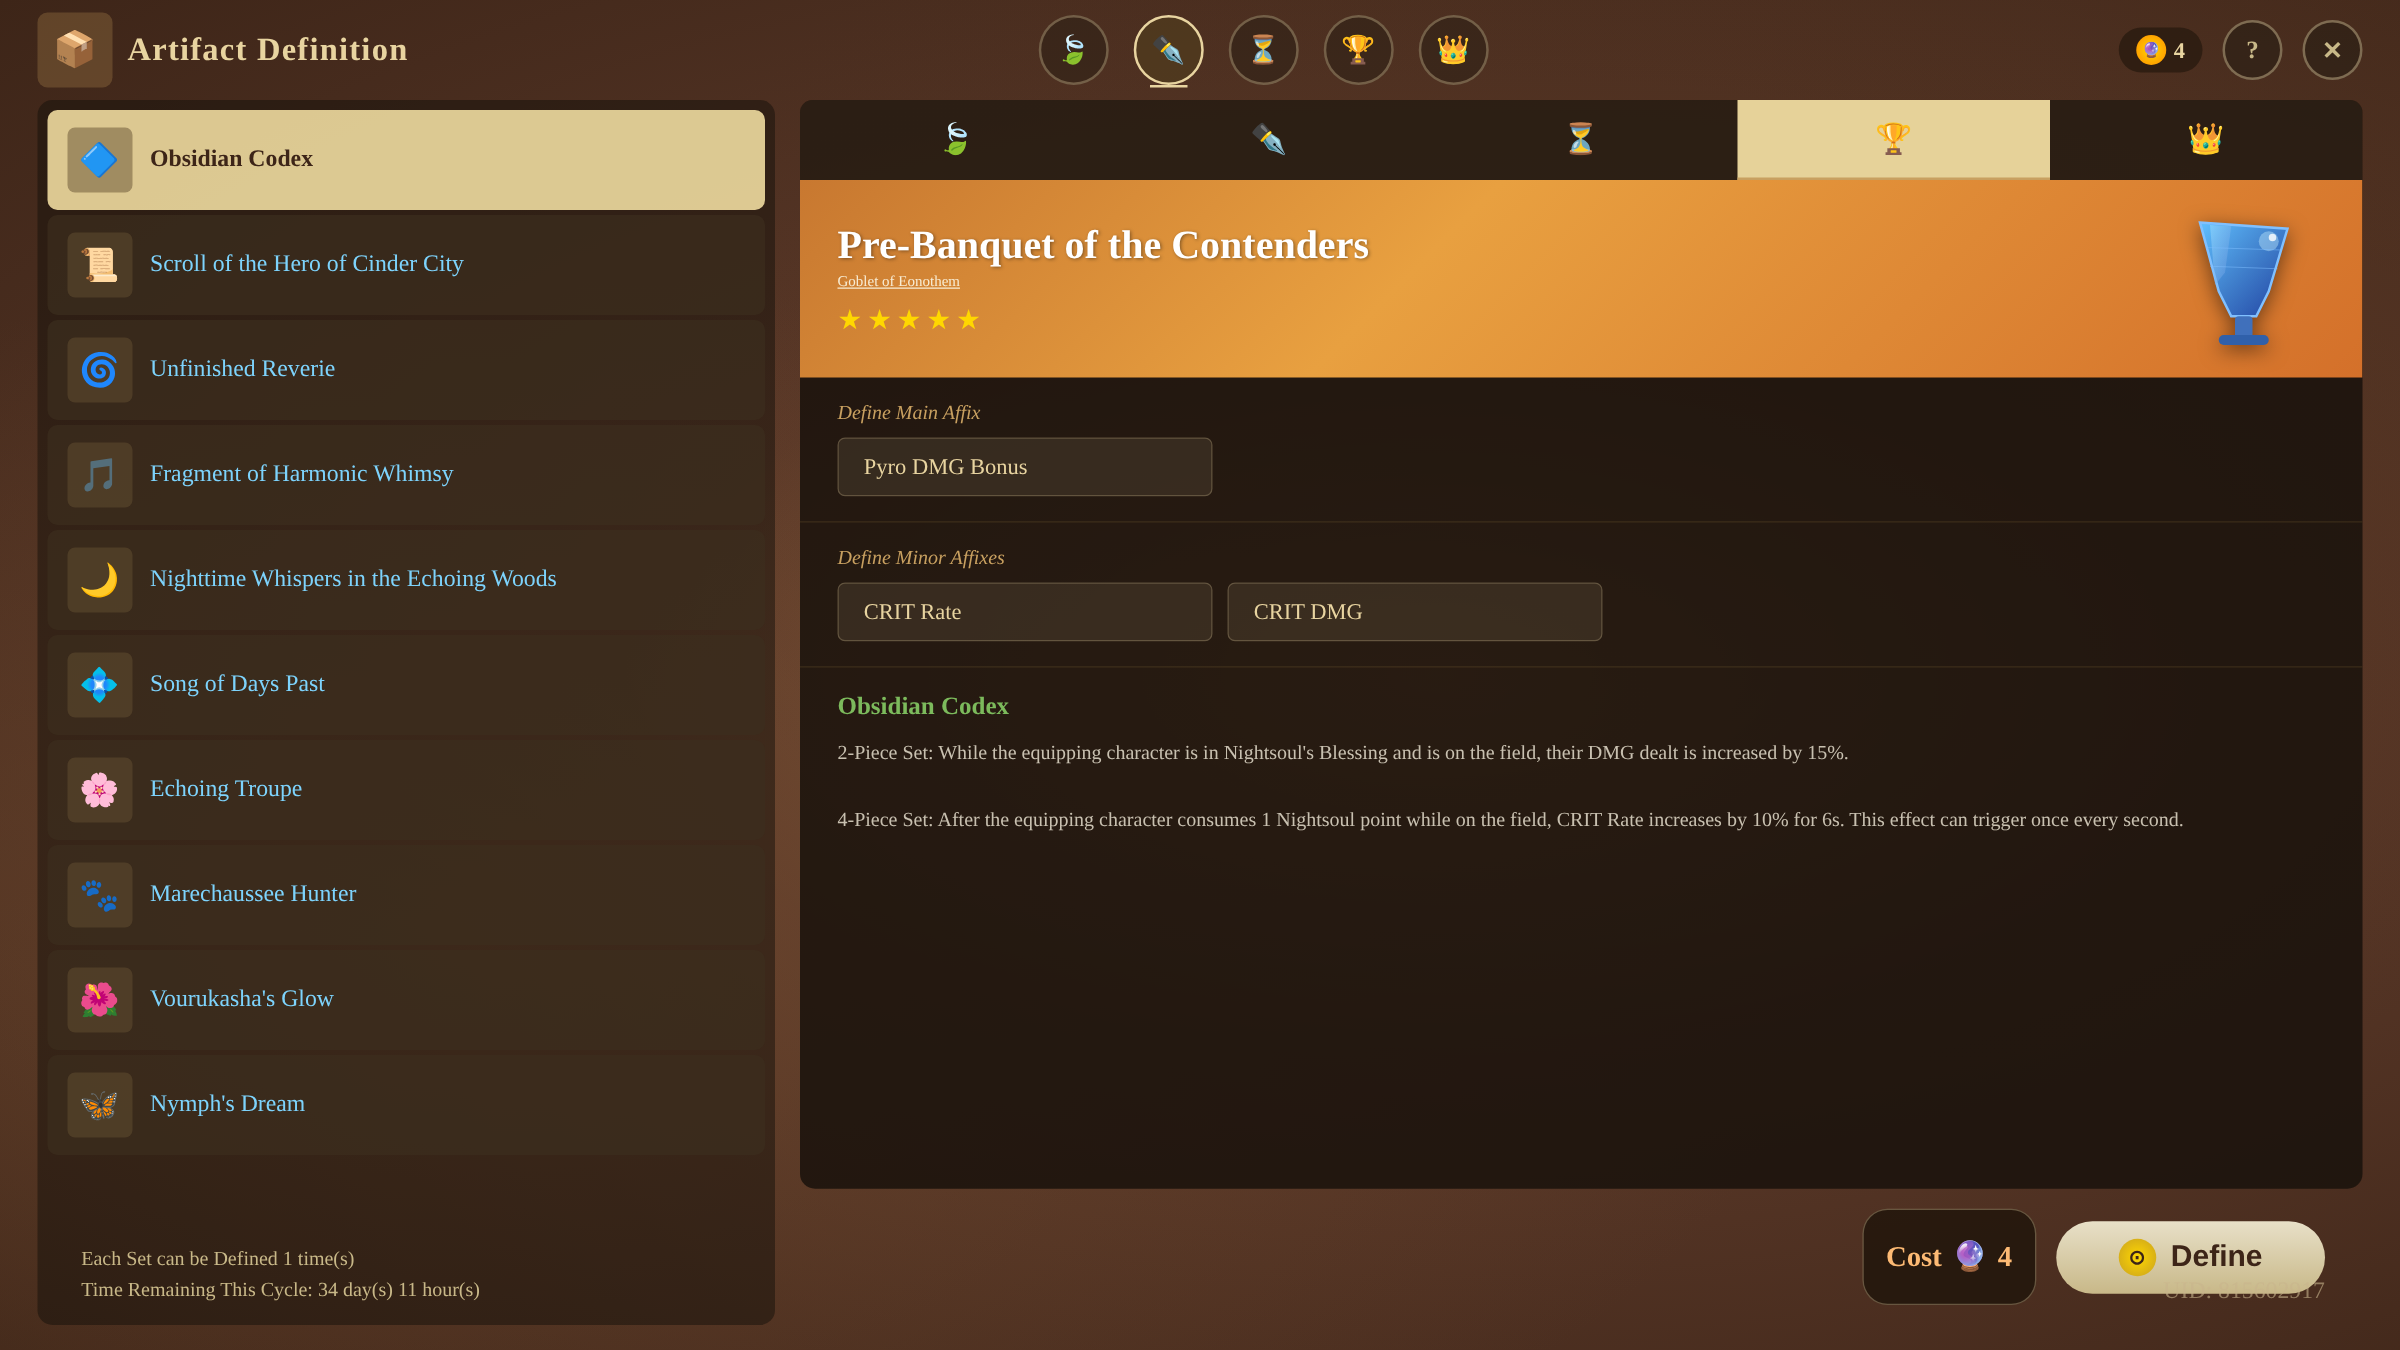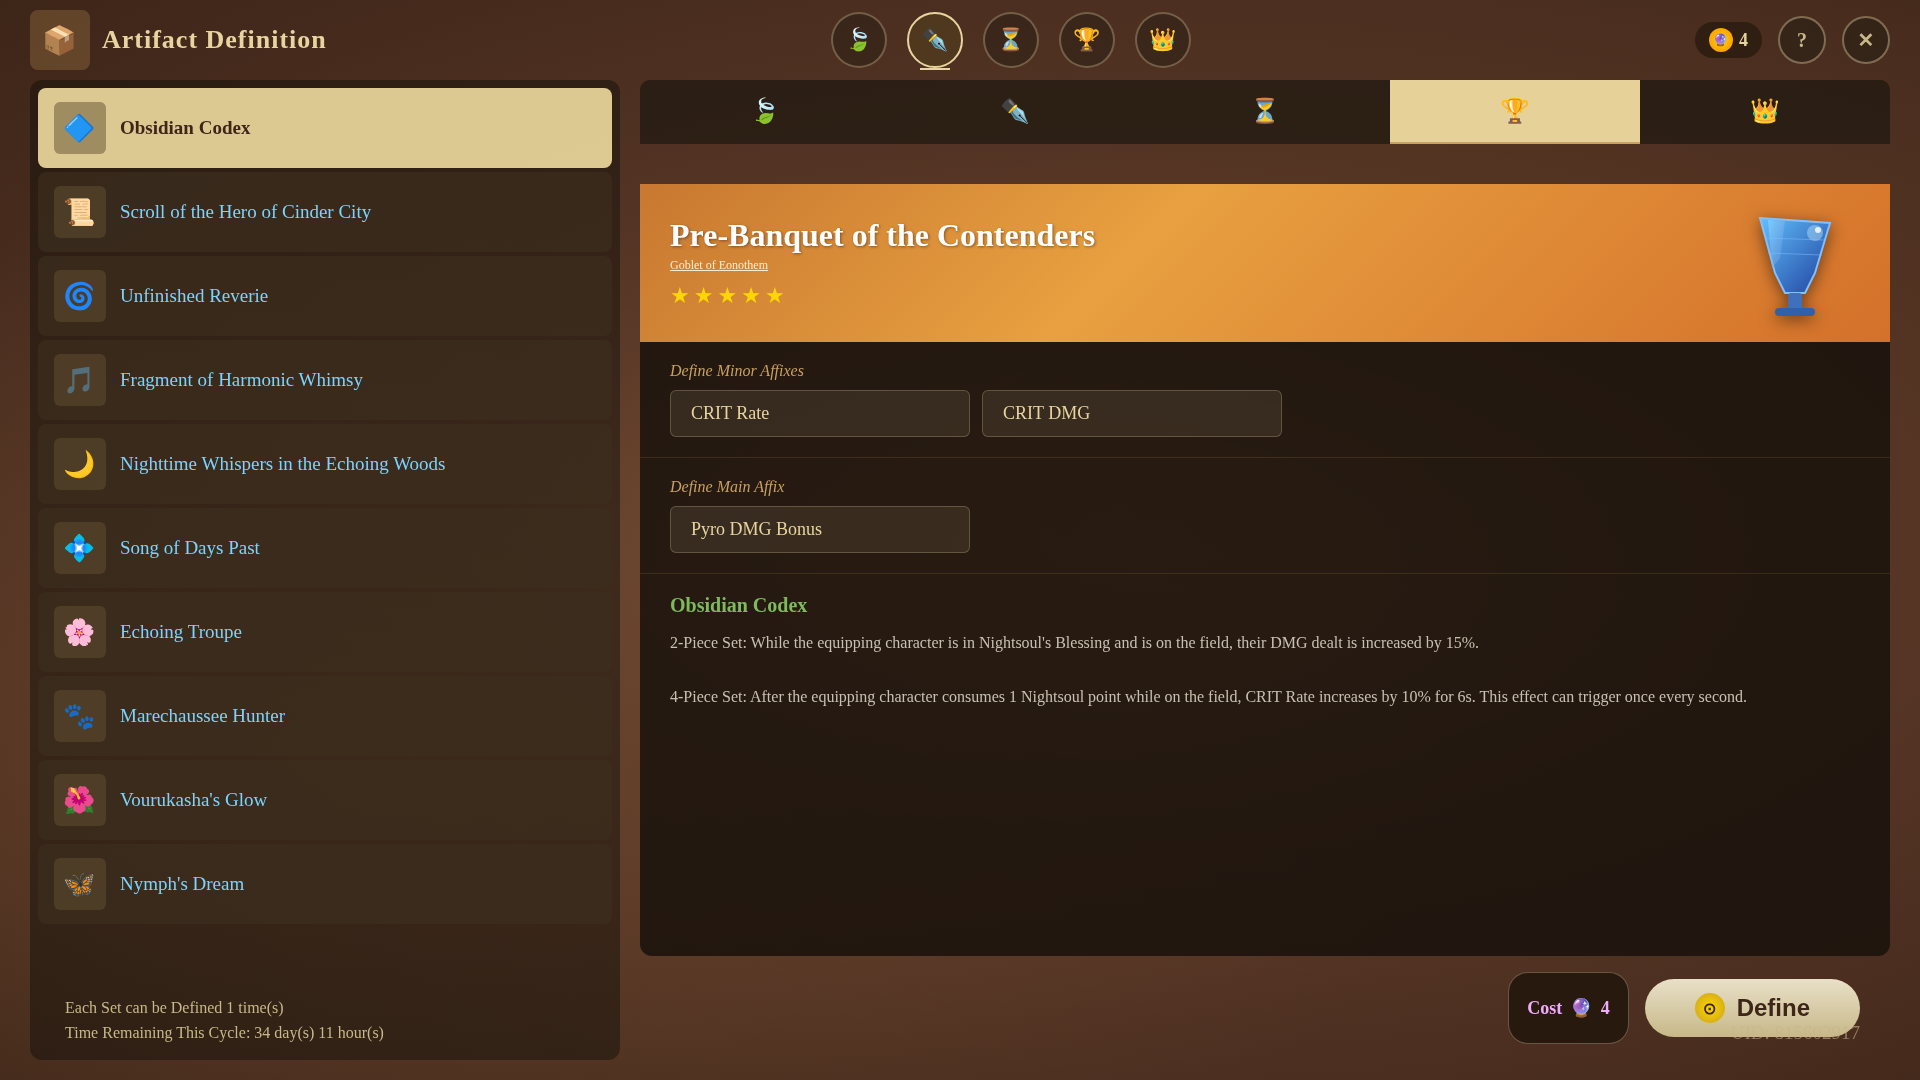--- a/index.html
+++ b/index.html
@@ -240,21 +240,20 @@
 
     
     .detail-card {
       flex: 1;
       background: rgba(25,18,12,0.85);
       border-radius: 0 0 12px 12px;
       padding: 0;
       overflow: hidden;
       display: flex;
       flex-direction: column;
-      margin-top: 40px;
     }
 
     
     .artifact-banner {
       background: linear-gradient(135deg, #c87830 0%, #e8a040 40%, #d4702a 100%);
       padding: 24px 30px;
       display: flex;
       align-items: center;
       justify-content: space-between;
       min-height: 130px;
@@ -344,22 +343,22 @@
       gap: 16px;
     }
     .cost-badge {
       background: rgba(30,20,10,0.8);
       border: 1px solid rgba(200,180,140,0.4);
       border-radius: 20px;
       padding: 24px 18px;
       display: flex;
       align-items: center;
       gap: 8px;
-      color: #f0abfc;
-      font-size: 18px;
+      color: #fdba74;
+      font-size: 23px;
       font-weight: bold;
     }
     .define-btn {
       background: linear-gradient(180deg, #e8e0c8 0%, #c8b888 100%);
       border: none;
       border-radius: 30px;
       padding: 14px 50px;
       font-size: 24px;
       font-weight: bold;
       color: #3d2518;
@@ -543,31 +542,31 @@
               <circle cx="85" cy="25" r="8" fill="rgba(200,240,255,0.4)"></circle>
               <circle cx="88" cy="22" r="3" fill="rgba(255,255,255,0.8)"></circle>
 
               <line x1="35" y1="30" x2="95" y2="32" stroke="#80c0ff" stroke-width="1" opacity="0.5"></line>
               <line x1="38" y1="45" x2="92" y2="47" stroke="#80c0ff" stroke-width="1" opacity="0.5"></line>
             </svg>
           </div>
         </div>
 
         <div class="affix-section">
+          <div class="affix-label">Define Main Affix</div>
+          <div class="affix-boxes">
+            <div class="affix-box">Pyro DMG Bonus</div>
+          </div>
+        </div>
+
+        <div class="affix-section">
           <div class="affix-label">Define Minor Affixes</div>
           <div class="affix-boxes">
             <div class="affix-box">CRIT Rate</div>
             <div class="affix-box">CRIT DMG</div>
-          </div>
-        </div>
-
-        <div class="affix-section">
-          <div class="affix-label">Define Main Affix</div>
-          <div class="affix-boxes">
-            <div class="affix-box">Pyro DMG Bonus</div>
           </div>
         </div>
 
         <div class="set-section">
           <div class="set-name">Obsidian Codex</div>
           <div class="set-desc">
             <span>2-Piece Set: While the equipping character is in Nightsoul's Blessing and is on the field, their DMG dealt is increased by 15%.</span>
             <br><br>
             <span>4-Piece Set: After the equipping character consumes 1 Nightsoul point while on the field, CRIT Rate increases by 10% for 6s. This effect can trigger once every second.</span>
           </div>

